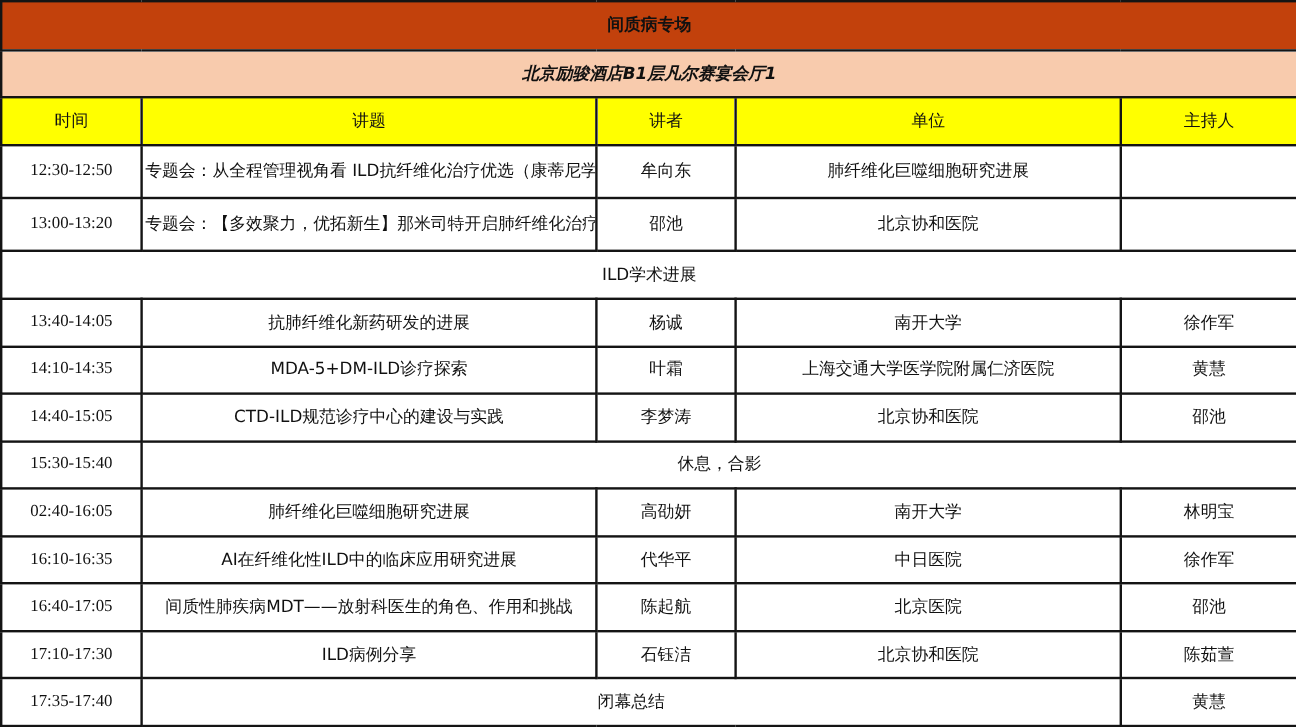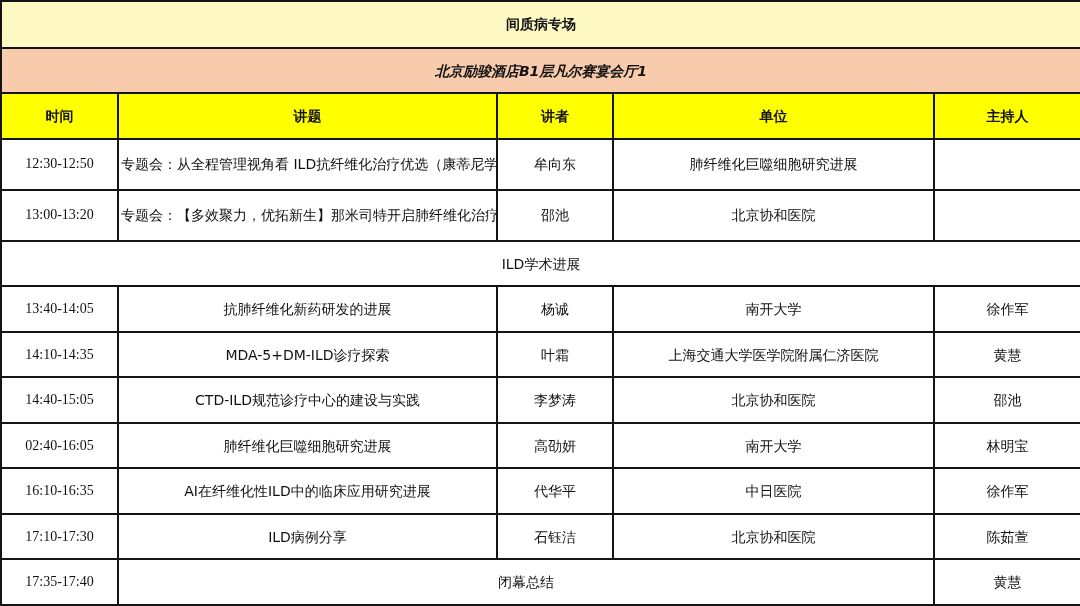--- a/index.html
+++ b/index.html
@@ -24,35 +24,35 @@
       border: 2px solid #141414;
       text-align: center;
       vertical-align: middle;
       font-size: 14px;
       padding: 0 2px;
       line-height: 18px;
       overflow: hidden;
       white-space: nowrap;
     }
     td.title-cell {
-      background: #fef9c3;
+      background: #c2410c;
       font-weight: bold;
       font-size: 14px;
       height: 32px;
     }
     td.venue-cell {
       background: #f8cbad;
       font-weight: bold;
       font-size: 14px;
       height: 31px;
       font-style: italic;
     }
     tr.header-row td {
       background: #ffff00;
-      font-weight: bold;
+      font-weight: normal;
       font-size: 14px;
       height: 31px;
     }
     tr.data-row td { height: 31px; }
     tr.two-line td { height: 35px; }
     td.wrap {
       white-space: normal;
       line-height: 18px;
       font-size: 14px;
     }
@@ -118,34 +118,45 @@
       <td>黄慧</td>
     </tr>
     <tr class="data-row">
       <td class="time">14:40-15:05</td>
       <td>CTD-ILD规范诊疗中心的建设与实践</td>
       <td>李梦涛</td>
       <td>北京协和医院</td>
       <td>邵池</td>
     </tr>
 
+    <tr class="data-row">
+      <td class="time">15:30-15:40</td>
+      <td colspan="4">休息，合影</td>
+    </tr>
 
     <tr class="data-row">
       <td class="time">02:40-16:05</td>
       <td>肺纤维化巨噬细胞研究进展</td>
       <td>高劭妍</td>
       <td>南开大学</td>
       <td>林明宝</td>
     </tr>
     <tr class="data-row">
       <td class="time">16:10-16:35</td>
       <td>AI在纤维化性ILD中的临床应用研究进展</td>
       <td>代华平</td>
       <td>中日医院</td>
       <td>徐作军</td>
+    </tr>
+    <tr class="data-row">
+      <td class="time">16:40-17:05</td>
+      <td>间质性肺疾病MDT——放射科医生的角色、作用和挑战</td>
+      <td>陈起航</td>
+      <td>北京医院</td>
+      <td>邵池</td>
     </tr>
     <tr class="data-row">
       <td class="time">17:10-17:30</td>
       <td>ILD病例分享</td>
       <td>石钰洁</td>
       <td>北京协和医院</td>
       <td>陈茹萱</td>
     </tr>
 
     <tr class="data-row">

